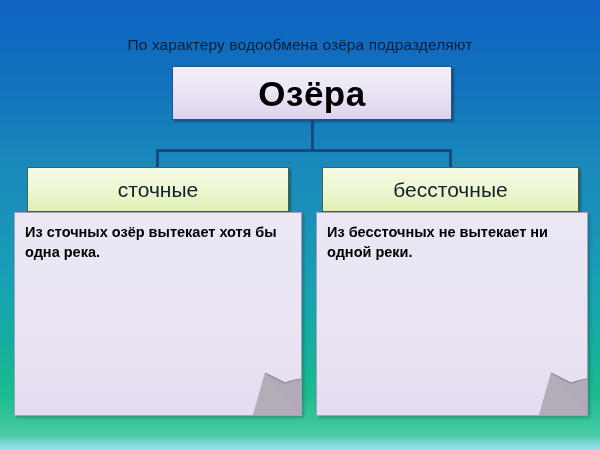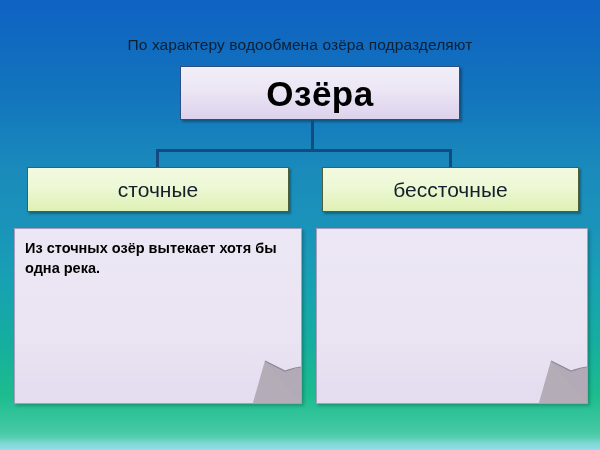--- a/index.html
+++ b/index.html
@@ -36,21 +36,21 @@
     font-size: 15.5px;
     color: #0c1f33;
     letter-spacing: 0.1px;
     white-space: nowrap;
     margin-top: 20px;
   }
 
   
   .root-box {
     position: absolute;
-    left: 180px;
+    left: 172px;
     top: 66px;
     width: 280px;
     height: 54px;
     box-sizing: border-box;
     border: 1.5px solid #2b4f85;
     background: linear-gradient(180deg, #f2eff8 0%, #ece6f5 42%, #ddd2ec 100%);
     box-shadow: 2px 2px 2px rgba(0,0,0,0.30);
     display: flex;
     align-items: center;
     justify-content: center;
@@ -90,22 +90,22 @@
     font-size: 21px;
     color: #14202b;
     line-height: 1;
   }
   .cat-left  { left: 27px;  width: 262px; }
   .cat-right { left: 322px; width: 257px; }
 
   
   .panel {
     position: absolute;
-    top: 228px;
-    height: 176px;
+    top: 212px;
+    height: 204px;
     box-sizing: border-box;
     border: 1px solid #a99dbd;
     background: linear-gradient(180deg, #ece7f4 0%, #ebe5f3 55%, #e4dcef 100%);
     box-shadow: 2px 2px 3px rgba(0,0,0,0.22);
     overflow: hidden;
   }
   .panel-left  { left: 14px;  width: 288px; }
   .panel-right { left: 316px; width: 272px; }
 
   .panel-text {
@@ -175,20 +175,21 @@
     </div>
     <svg class="fold" viewBox="0 0 60 46">
       <polygon points="60,46 60,10 44,14 24,4 12,46" fill="#b2aab6"></polygon>
       <path d="M60,10 C52,11 48,13 44,14 C36,10 30,7 24,4" fill="none" stroke="#8e8794" stroke-width="1.2"></path>
       <polygon points="60,46 12,46 24,4" fill="#b5adb9" opacity="0.65"></polygon>
     </svg>
   </div>
 
   <div class="panel panel-right">
     <div class="panel-text">
+      <span class="bold">Из бессточных не вытекает ни одной реки.</span>
     </div>
     <svg class="fold" viewBox="0 0 60 46">
       <polygon points="60,46 60,10 44,14 24,4 12,46" fill="#b2aab6"></polygon>
       <path d="M60,10 C52,11 48,13 44,14 C36,10 30,7 24,4" fill="none" stroke="#8e8794" stroke-width="1.2"></path>
       <polygon points="60,46 12,46 24,4" fill="#b5adb9" opacity="0.65"></polygon>
     </svg>
   </div>
 
   <div class="bottom-strip"></div>
 

